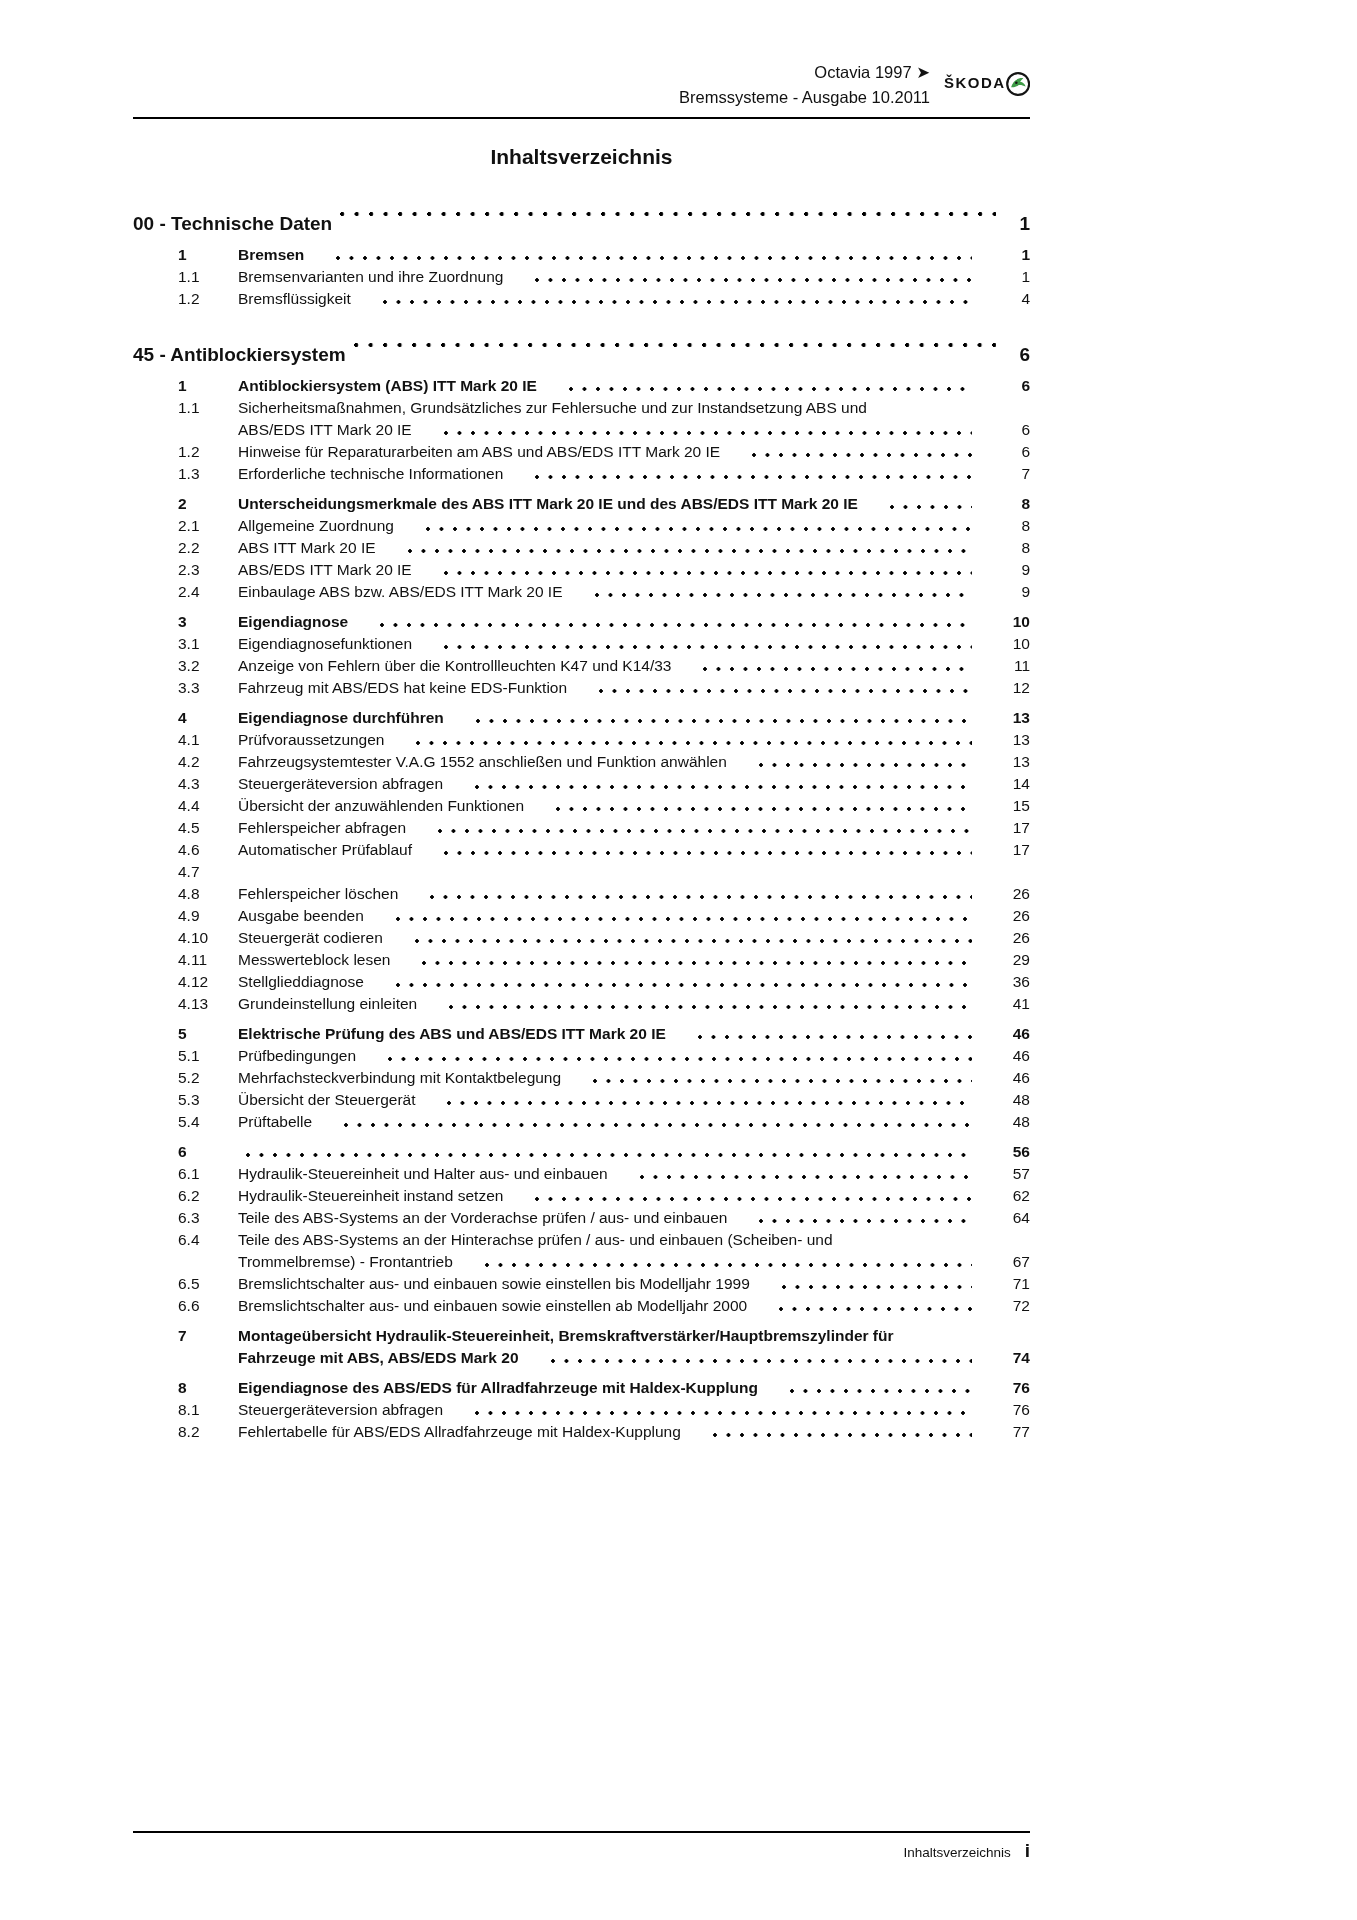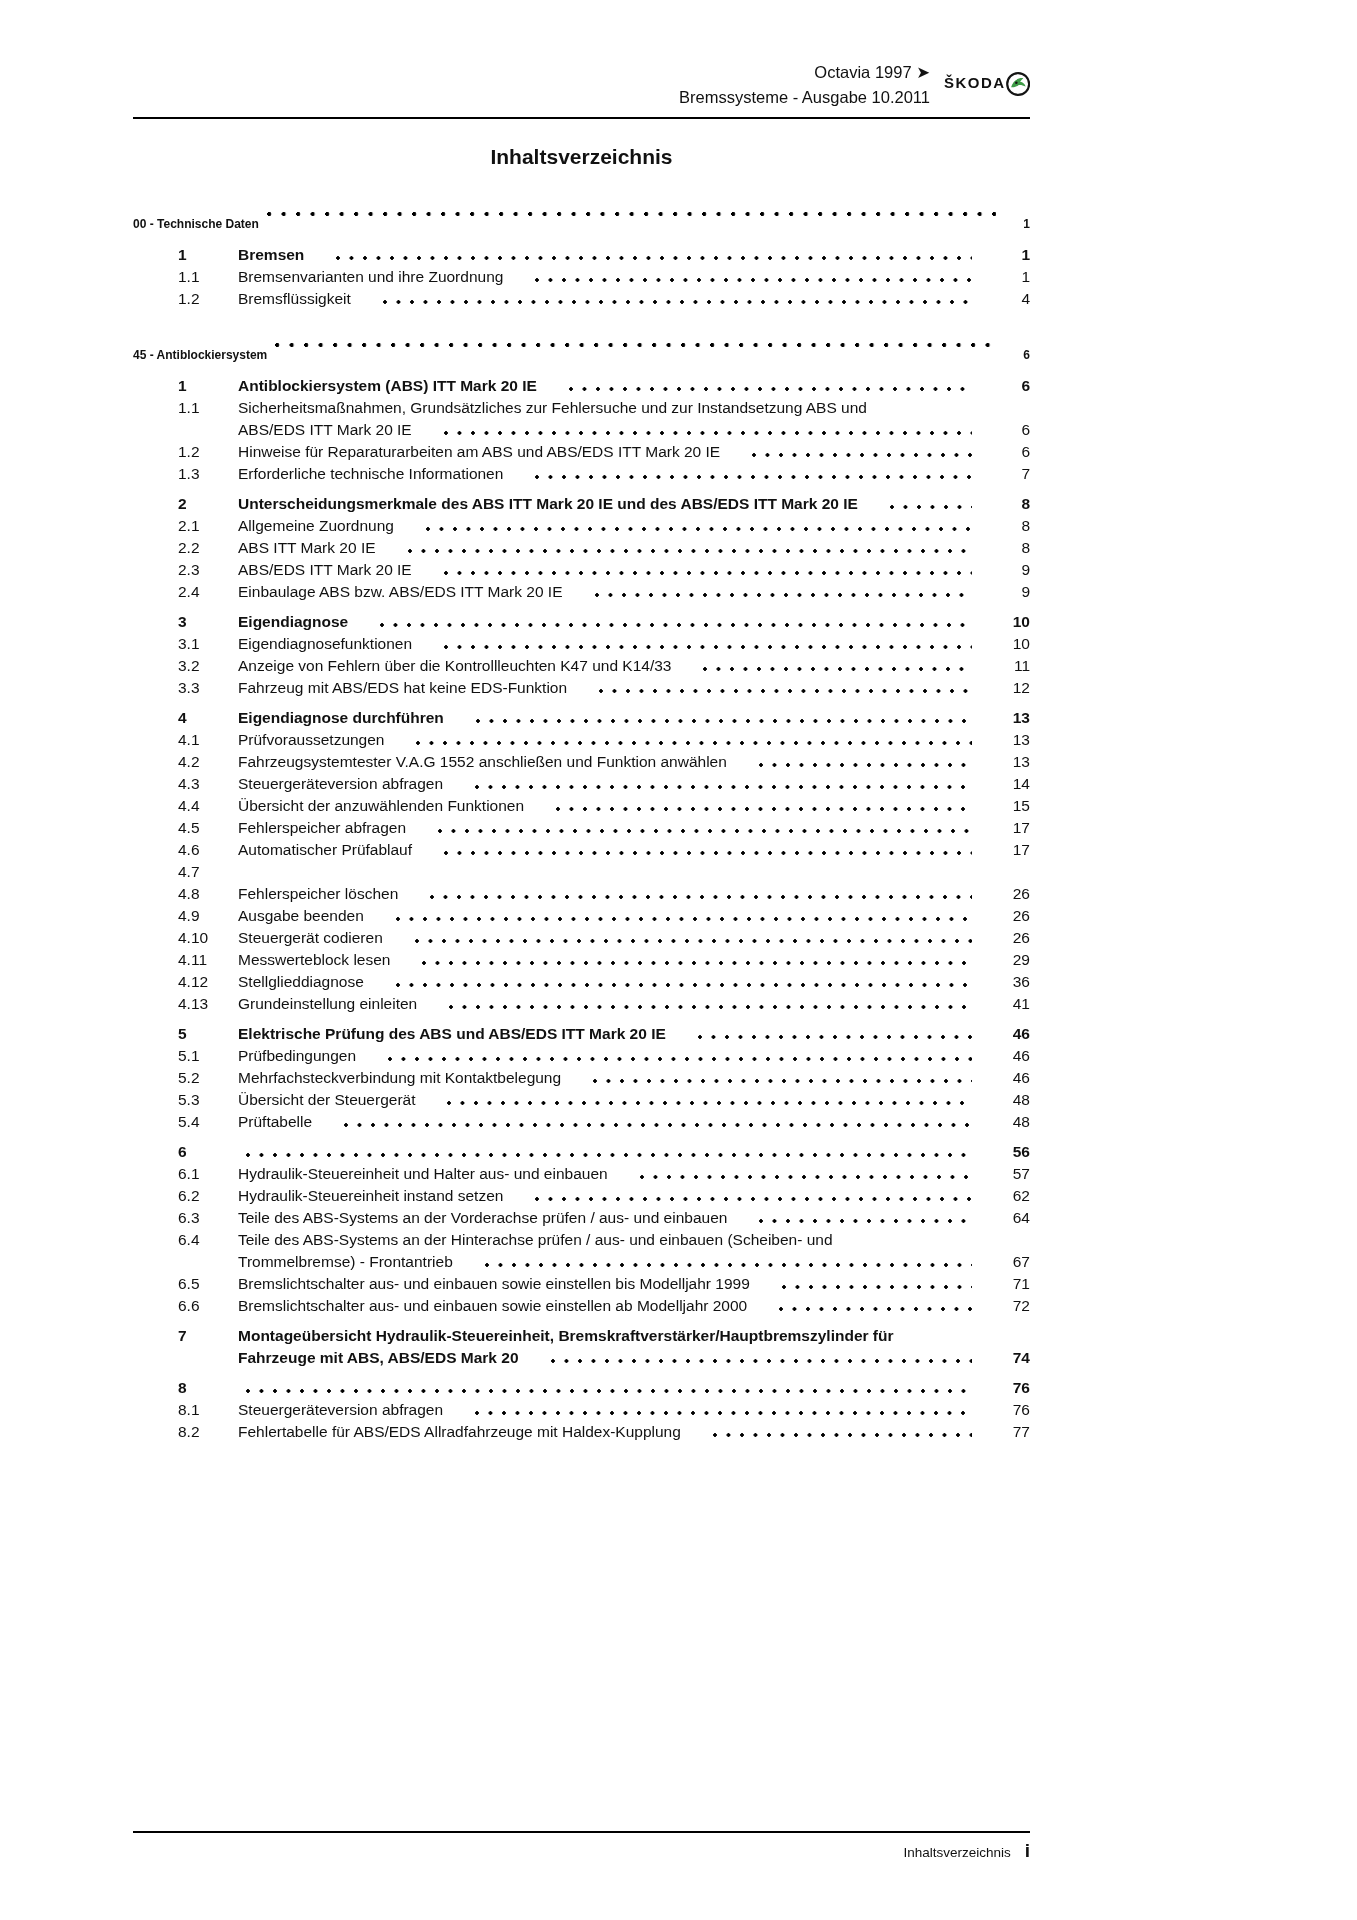--- a/index.html
+++ b/index.html
@@ -48,21 +48,21 @@
     font-size: 21px;
     font-weight: bold;
     margin: 26px 0 10px 0;
   }
   
   .toc-section { margin-top: 33px; }
   .section-row {
     display: flex;
     align-items: center;
     font-weight: bold;
-    font-size: 12px;
+    font-size: 19px;
     line-height: 24px;
     margin-bottom: 8px;
   }
   .toc-entry {
     display: flex;
     padding-left: 45px;
     font-size: 15.5px;
     line-height: 22px;
   }
   .toc-entry.group { font-weight: bold; margin-top: 8px; }
@@ -604,20 +604,21 @@
         <span class="leader"></span>
         <span class="entry-page page-num">74</span>
       </span>
     </span>
   </div>
 
   <div class="toc-entry group">
     <span class="entry-num">8</span>
     <span class="entry-body">
       <span class="entry-lastline">
+        <span class="entry-title">Eigendiagnose des ABS/EDS für Allradfahrzeuge mit Haldex-Kupplung</span>
         <span class="leader"></span>
         <span class="entry-page page-num">76</span>
       </span>
     </span>
   </div>
 
   <div class="toc-entry">
     <span class="entry-num">8.1</span>
     <span class="entry-body">
       <span class="entry-lastline">

